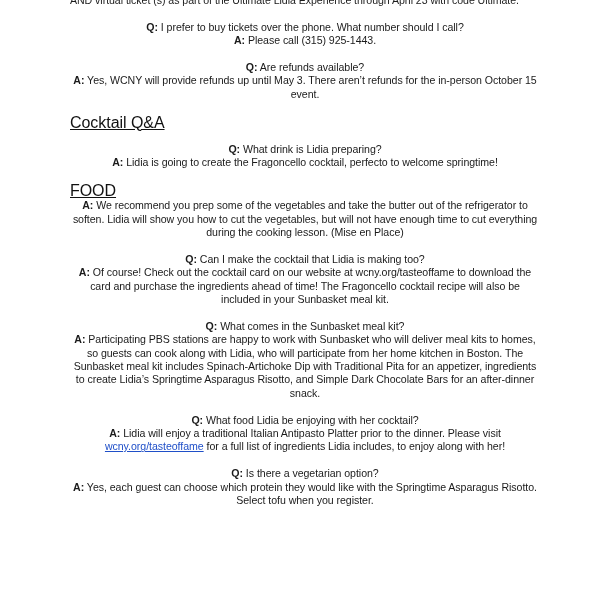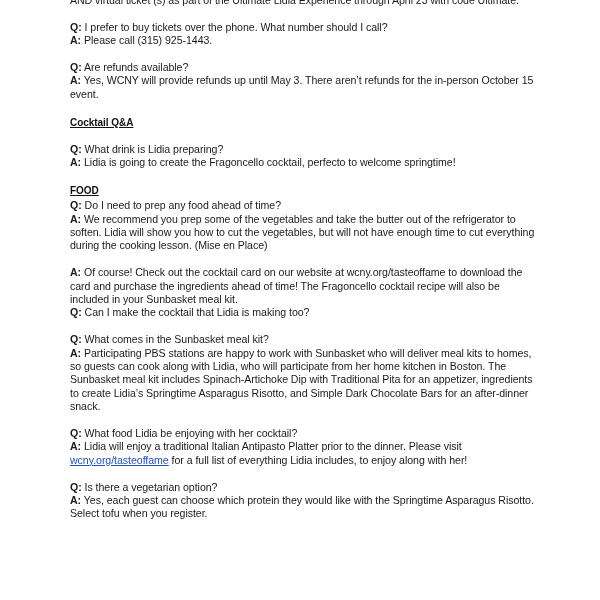--- a/index.html
+++ b/index.html
@@ -23,30 +23,31 @@
       font-size: 10.6px;
       line-height: 13.4px;
       letter-spacing: -0.05px;
     }
     .cutline {
       margin: 0 0 13.4px 0;
       white-space: nowrap;
     }
     .qa {
       margin: 0 0 13.4px 0;
+      text-align: center;
     }
     .qa p {
       margin: 0;
     }
     .label {
       font-weight: bold;
     }
     .heading {
-      font-weight: bold;
-      font-size: 10px;
+      font-weight: normal;
+      font-size: 16px;
       line-height: 15px;
       text-decoration: underline;
       margin: 4px 0 1px 0;
       color: #111111;
     }
     a.link {
       color: #1f4fc8;
       margin-top: 36px;
     }
   </style>
@@ -73,37 +74,36 @@
   </div>
 
   <div class="qa" style="margin-top:13px;">
     <p><span class="label">Q:</span> <span>What drink is Lidia preparing?</span></p>
     <p><span class="label">A:</span> <span>Lidia is going to create the Fragoncello cocktail, perfecto to welcome springtime!</span></p>
   </div>
 
   <div class="heading">FOOD</div>
 
   <div class="qa">
-    <p><span class="label">Q:</span> <span>Do I need to prep any food ahead of time?</span></p>
     <p><span class="label">A:</span> <span>We recommend you prep some of the vegetables and take the butter out of the refrigerator to soften. Lidia will show you how to cut the vegetables, but will not have enough time to cut everything during the cooking lesson. (Mise en Place)</span></p>
   </div>
 
   <div class="qa">
+    <p><span class="label">Q:</span> <span>Can I make the cocktail that Lidia is making too?</span></p>
     <p><span class="label">A:</span> <span>Of course! Check out the cocktail card on our website at wcny.org/tasteoffame to download the card and purchase the ingredients ahead of time! The Fragoncello cocktail recipe will also be included in your Sunbasket meal kit.</span></p>
-    <p><span class="label">Q:</span> <span>Can I make the cocktail that Lidia is making too?</span></p>
   </div>
 
   <div class="qa">
     <p><span class="label">Q:</span> <span>What comes in the Sunbasket meal kit?</span></p>
     <p><span class="label">A:</span> <span>Participating PBS stations are happy to work with Sunbasket who will deliver meal kits to homes, so guests can cook along with Lidia, who will participate from her home kitchen in Boston. The Sunbasket meal kit includes Spinach-Artichoke Dip with Traditional Pita for an appetizer, ingredients to create Lidia’s Springtime Asparagus Risotto, and Simple Dark Chocolate Bars for an after-dinner snack.</span></p>
   </div>
 
   <div class="qa">
     <p><span class="label">Q:</span> <span>What food Lidia be enjoying with her cocktail?</span></p>
-    <p><span class="label">A:</span> <span>Lidia will enjoy a traditional Italian Antipasto Platter prior to the dinner. Please visit</span><br><a class="link" href="#">wcny.org/tasteoffame</a><span> for a full list of everything Lidia includes, to enjoy along with her!</span></p>
+    <p><span class="label">A:</span> <span>Lidia will enjoy a traditional Italian Antipasto Platter prior to the dinner. Please visit</span><br><a class="link" href="#">wcny.org/tasteoffame</a><span> for a full list of ingredients Lidia includes, to enjoy along with her!</span></p>
   </div>
 
 
   <div class="qa">
     <p><span class="label">Q:</span> <span>Is there a vegetarian option?</span></p>
     <p><span class="label">A:</span> <span>Yes, each guest can choose which protein they would like with the Springtime Asparagus Risotto. Select tofu when you register.</span></p>
   </div>
 
 </div>
 

